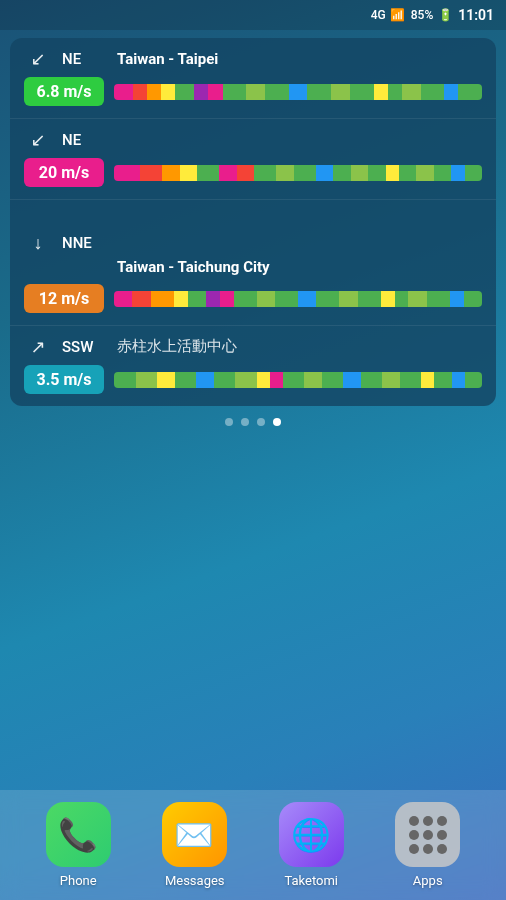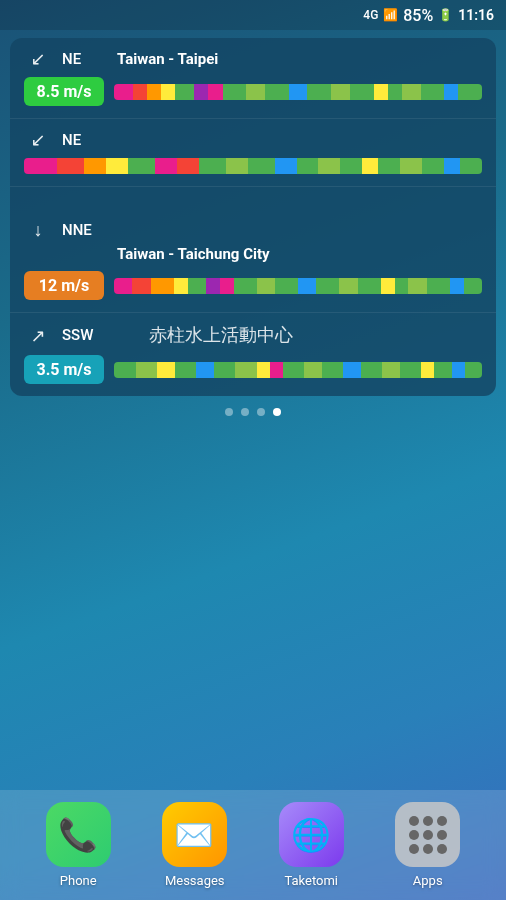--- a/index.html
+++ b/index.html
@@ -75,22 +75,21 @@
 
     .wind-location {
       color: white;
       font-size: 15px;
       font-weight: 700;
       flex: 1;
     }
 
     .wind-sub-location {
       color: rgba(255,255,255,0.85);
-      font-size: 18px;
-      margin-left: 32px;
+      font-size: 15px;
     }
 
     .wind-data-row {
       display: flex;
       align-items: center;
       gap: 10px;
     }
 
     .speed-badge {
       border-radius: 6px;
@@ -199,37 +198,37 @@
     }
   </style>
 </head>
 <body>
 
 <div class="status-bar">
   <span class="status-bar-left"></span>
   <div class="status-icons">
     <span style="font-size:12px;">4G</span>
     <span style="font-size:12px;">📶</span>
-    <span style="font-size:16px;">85%</span>
+    <span style="font-size:12px;">85%</span>
     <span style="font-size:12px;">🔋</span>
-    <span style="font-size:14px; font-weight:600;">11:16</span>
+    <span style="font-size:14px; font-weight:600;">11:01</span>
   </div>
 </div>
 
 <div class="widget-container" id="wind-widget">
 <div class="wind-item">
       <div class="wind-header">
         <span class="wind-arrow" style="color: rgba(255, 255, 255, 0.9);">↙</span>
         <span class="wind-direction">NE</span>
         <div style="flex: 1 1 0%;">
           <div class="wind-location">Taiwan - Taipei</div>
         </div>
       </div>
       <div class="wind-data-row">
-        <div class="speed-badge speed-green">8.5 m/s</div>
+        <div class="speed-badge speed-green">6.8 m/s</div>
         <div class="color-bar">
           <div class="color-segment" style="background-color: rgb(233, 30, 140); flex-grow: 4;"></div>
           <div class="color-segment" style="background-color: rgb(244, 67, 54); flex-grow: 3;"></div>
           <div class="color-segment" style="background-color: rgb(255, 152, 0); flex-grow: 3;"></div>
           <div class="color-segment" style="background-color: rgb(255, 235, 59); flex-grow: 3;"></div>
           <div class="color-segment" style="background-color: rgb(76, 175, 80); flex-grow: 4;"></div>
           <div class="color-segment" style="background-color: rgb(156, 39, 176); flex-grow: 3;"></div>
           <div class="color-segment" style="background-color: rgb(233, 30, 140); flex-grow: 3;"></div>
           <div class="color-segment" style="background-color: rgb(76, 175, 80); flex-grow: 5;"></div>
           <div class="color-segment" style="background-color: rgb(139, 195, 74); flex-grow: 4;"></div>
@@ -246,20 +245,21 @@
           <div class="color-segment" style="background-color: rgb(76, 175, 80); flex-grow: 5;"></div>
         </div>
       </div>
     </div>
     <div class="wind-item">
       <div class="wind-header">
         <span class="wind-arrow" style="color: rgba(255, 255, 255, 0.9);">↙</span>
         <span class="wind-direction">NE</span>
       </div>
       <div class="wind-data-row">
+        <div class="speed-badge speed-pink">20 m/s</div>
         <div class="color-bar">
           <div class="color-segment" style="background-color: rgb(233, 30, 140); flex-grow: 6;"></div>
           <div class="color-segment" style="background-color: rgb(244, 67, 54); flex-grow: 5;"></div>
           <div class="color-segment" style="background-color: rgb(255, 152, 0); flex-grow: 4;"></div>
           <div class="color-segment" style="background-color: rgb(255, 235, 59); flex-grow: 4;"></div>
           <div class="color-segment" style="background-color: rgb(76, 175, 80); flex-grow: 5;"></div>
           <div class="color-segment" style="background-color: rgb(233, 30, 140); flex-grow: 4;"></div>
           <div class="color-segment" style="background-color: rgb(244, 67, 54); flex-grow: 4;"></div>
           <div class="color-segment" style="background-color: rgb(76, 175, 80); flex-grow: 5;"></div>
           <div class="color-segment" style="background-color: rgb(139, 195, 74); flex-grow: 4;"></div>

